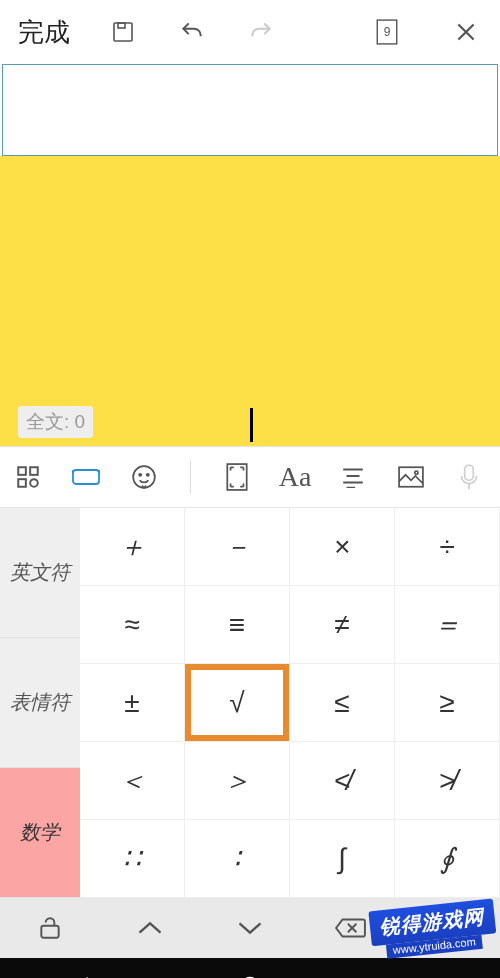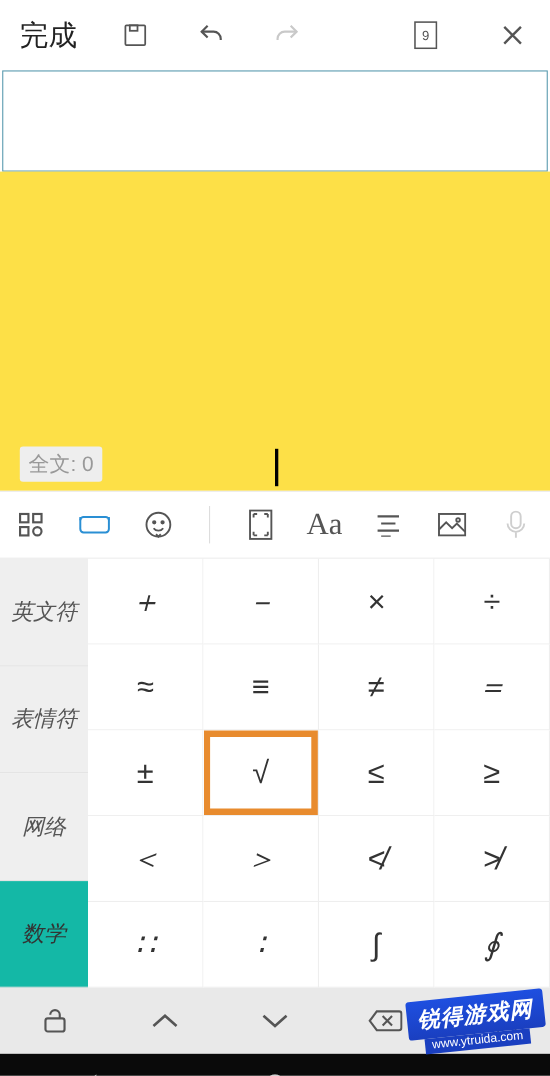--- a/index.html
+++ b/index.html
@@ -19,21 +19,21 @@
 
   .tool-row { height: 62px; background: #fff; border-top: 1px solid #e6e6e6; border-bottom: 1px solid #e6e6e6; display: flex; align-items: center; padding: 0 12px; gap: 26px; }
   .tool-item { width: 32px; height: 32px; display: flex; align-items: center; justify-content: center; color: #555; }
   .tool-item.active { color: #2a8fd4; }
   .tool-item.dim { color: #cfcfcf; }
   .vsep { width: 1px; height: 34px; background: #ddd; margin: 0 4px; }
 
   .grid-area { height: 390px; display: flex; background: #fff; font-style: italic; }
   .cats { width: 80px; display: flex; flex-direction: column; }
   .cat { flex: 1; display: flex; align-items: center; justify-content: center; font-size: 20px; color: #555; background: #efefef; border-bottom: 1px solid #e2e2e2; }
-  .cat.selected { background: #14b8a6; color: #333; }
+  .cat.selected { background: #fca5a5; color: #333; }
   .symgrid { flex: 1; display: grid; grid-template-columns: repeat(4,1fr); grid-template-rows: repeat(5,1fr); }
   .sym { display: flex; align-items: center; justify-content: center; font-size: 28px; color: #333; border-right: 1px solid #eee; border-bottom: 1px solid #eee; background: #fff; }
   .sym.highlight { box-shadow: inset 0 0 0 6px #e88b2e; }
 
   .kb-bottom { height: 60px; background: #e9e9e9; display: flex; align-items: center; }
   .kb-btn { flex: 1; display: flex; align-items: center; justify-content: center; color: #555; font-size: 22px; }
 
   .navbar { height: 56px; background: #0a0a0a; display: flex; align-items: center; justify-content: space-around; }
   .nav-btn { color: #fff; width: 33%; display: flex; justify-content: center; }
 
@@ -135,21 +135,20 @@
         <rect x="5" y="1" width="8" height="14" rx="4"></rect>
         <path d="M2 11a7 7 0 0014 0M9 18v5"></path>
       </svg>
     </div>
 </div>
 
 <div class="grid-area">
   <div class="cats" id="cats">
       <div class="cat">英文符</div>
       <div class="cat">表情符</div>
-      <div class="cat">网络</div>
       <div class="cat selected">数学</div>
     </div>
   <div class="symgrid" id="symgrid">
       <div class="sym">＋</div>
       <div class="sym">－</div>
       <div class="sym">×</div>
       <div class="sym">÷</div>
       <div class="sym">≈</div>
       <div class="sym">≡</div>
       <div class="sym">≠</div>

